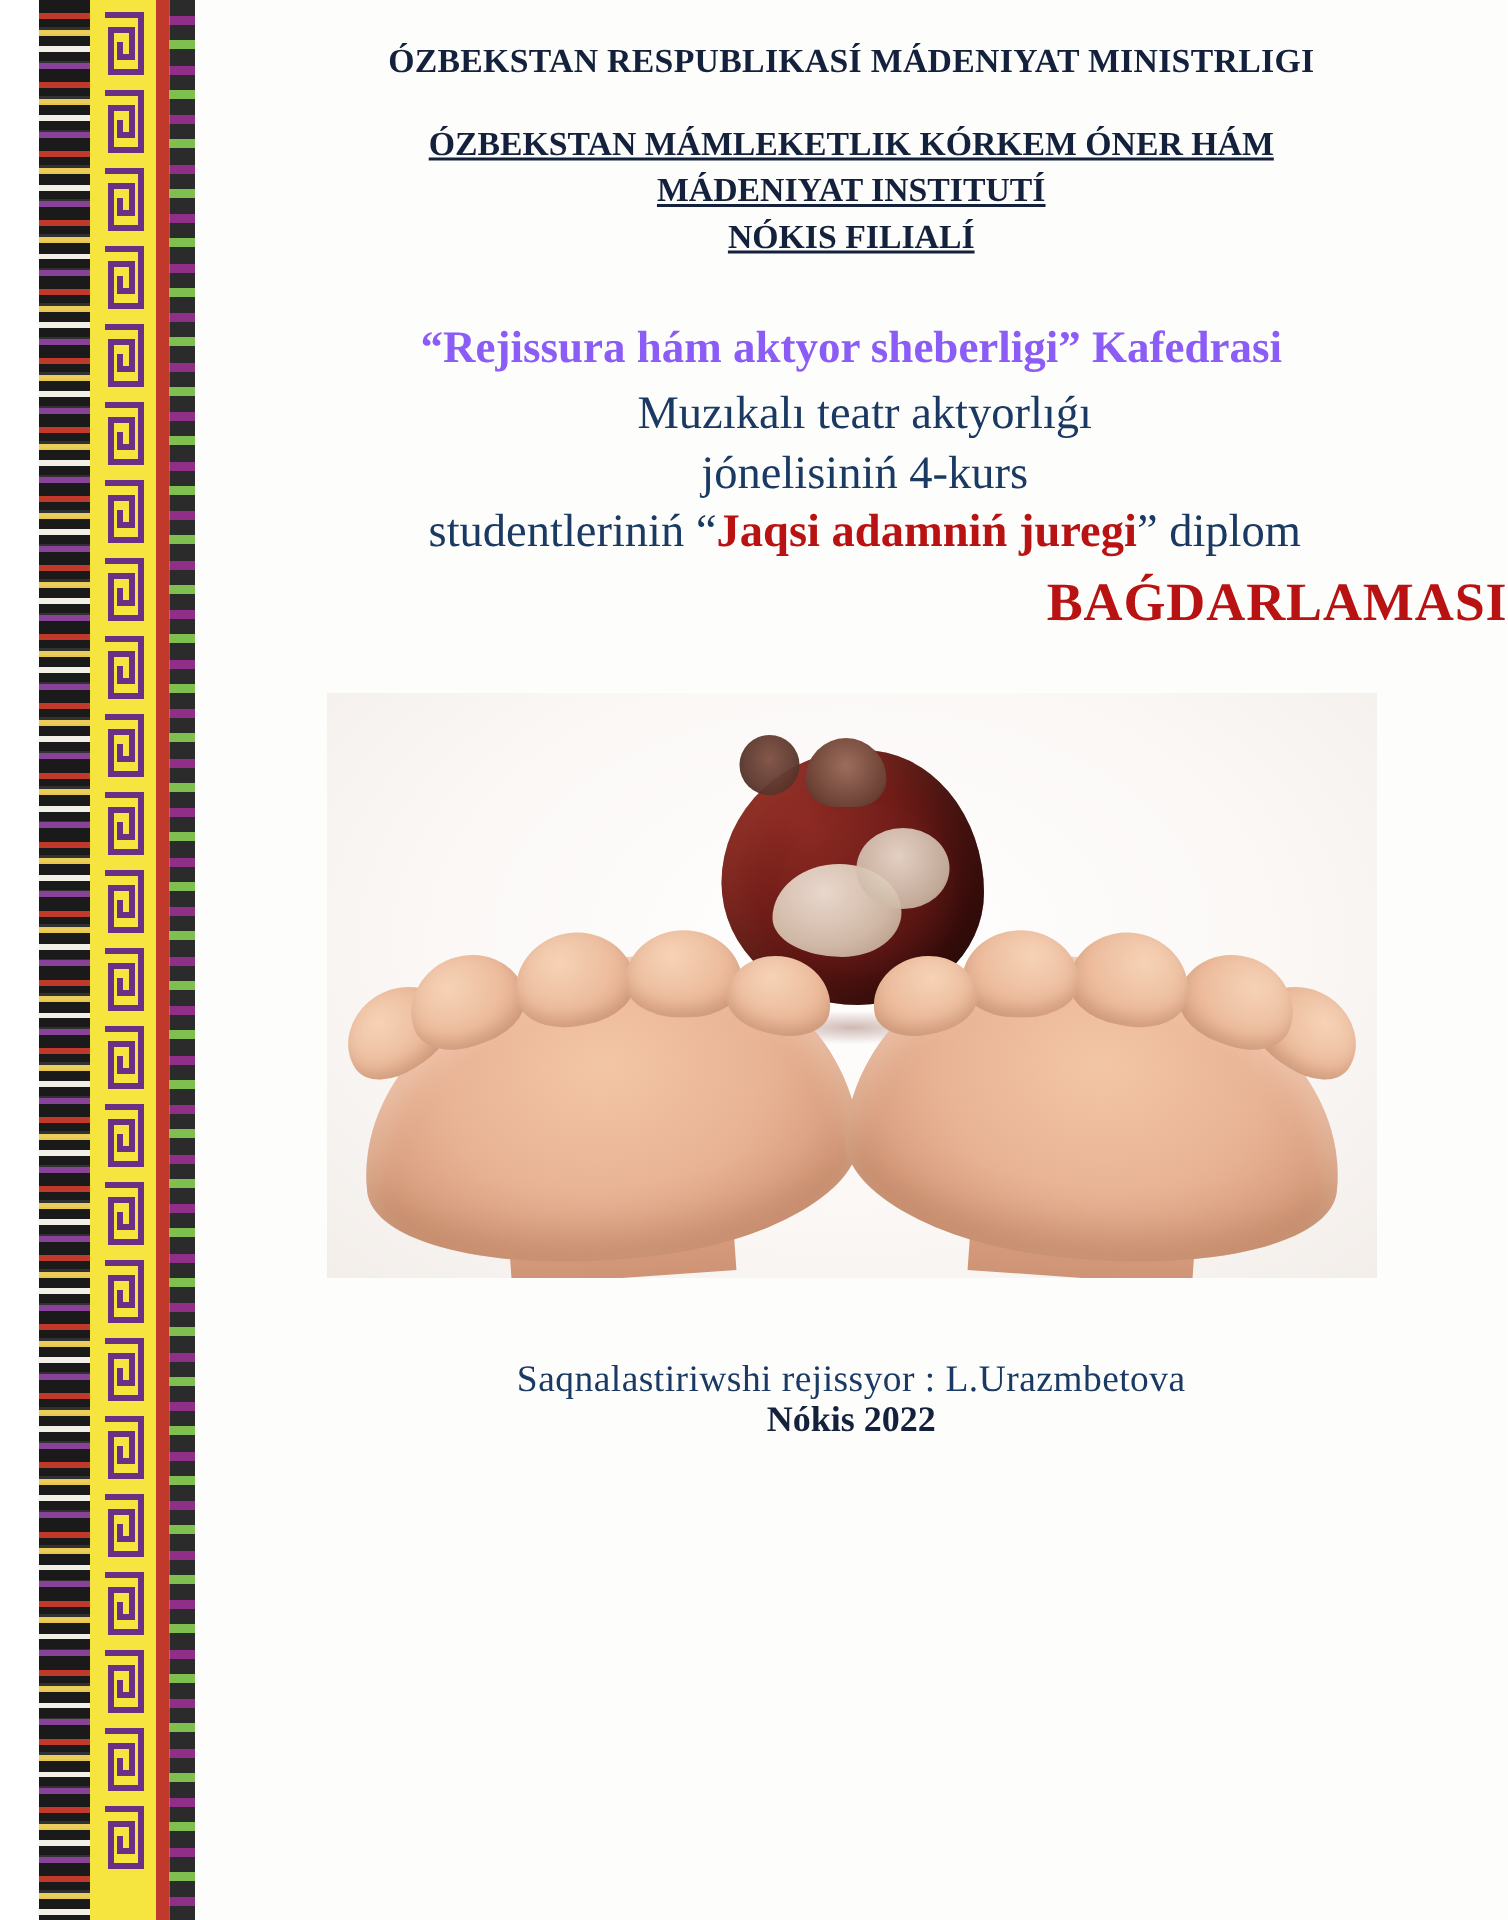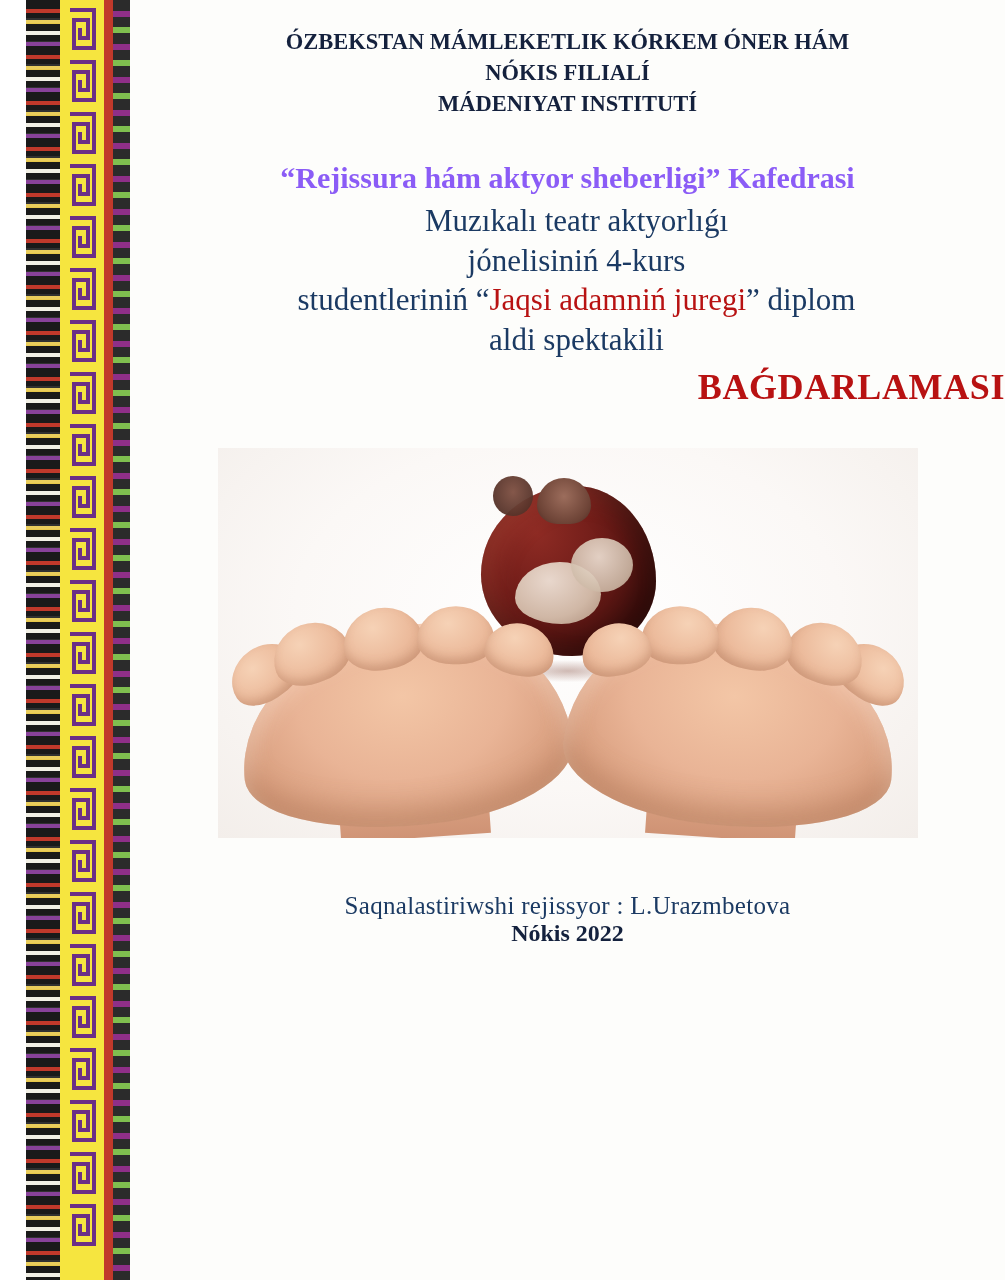--- a/index.html
+++ b/index.html
@@ -114,41 +114,42 @@
     color: #14213d;
     font-family: "Liberation Serif", serif;
   }
 
   .institute {
     margin-top: 26px;
     font-size: 22.5px;
     font-weight: bold;
     line-height: 1.38;
     color: #14213d;
+    text-decoration: underline;
   }
   .institute div { white-space: nowrap; }
 
   .kafedra {
     margin-top: 42px;
     font-size: 30px;
     font-weight: bold;
     color: #8b5cf6;
   }
 
   .block-main {
     margin-top: 6px;
     font-size: 31px;
     line-height: 1.28;
     color: #1b3a63;
     padding-left: 18px;
   }
   .block-main .line { display: block; }
   .title-red {
     color: #b81212;
-    font-weight: normal;
+    font-weight: bold;
   }
   .bagdarlamasi {
     display: block;
     margin-top: 4px;
     font-size: 36px;
     font-weight: bold;
     color: #b81212;
     letter-spacing: 0.6px;
     text-align: right;
   }
@@ -352,34 +353,34 @@
       <svg class="meander" style="top:1202px" viewBox="0 0 36 46">
           <path d="M6 4 H30 V42 H10 V14 H24 V32 H16 V22" fill="none" stroke="#6b2f86" stroke-width="4"></path>
         </svg>
     </div>
     <div class="orn-col orn-red-thin"></div>
     <div class="orn-col orn-dark2"></div>
   </div>
 
   <div class="content">
 
+    <div class="ministry-line">ÓZBEKSTAN RESPUBLIKASÍ MÁDENIYAT MINISTRLIGI</div>
 
     <div class="institute">
       <div>ÓZBEKSTAN  MÁMLEKETLIK KÓRKEM ÓNER HÁM</div>
+      <div>MÁDENIYAT INSTITUTÍ</div>
       <div>NÓKIS FILIALÍ</div>
-      <div>MÁDENIYAT INSTITUTÍ</div>
     </div>
 
     <div class="kafedra">“Rejissura hám aktyor sheberligi” Kafedrasi</div>
 
     <div class="block-main">
       <span class="line">Muzıkalı teatr aktyorlıǵı</span>
       <span class="line">jónelisiniń 4-kurs</span>
       <span class="line"><span>studentleriniń “</span><span class="title-red">Jaqsi adamniń juregi</span><span>” diplom</span></span>
-      <span class="line">aldi  spektakili</span>
       <span class="bagdarlamasi">BAǴDARLAMASI</span>
     </div>
 
     <div class="figure">
       <div class="heart">
         <div class="heart-main"></div>
         <div class="heart-vessel2"></div>
         <div class="heart-vessel"></div>
         <div class="heart-pale-a"></div>
         <div class="heart-pale-b"></div>

